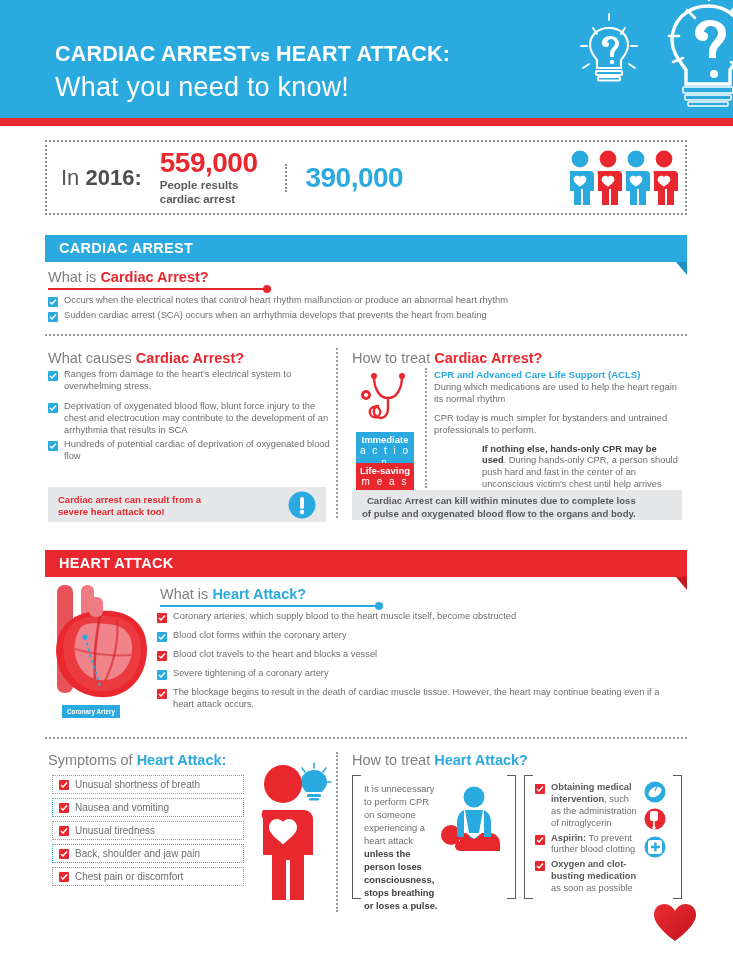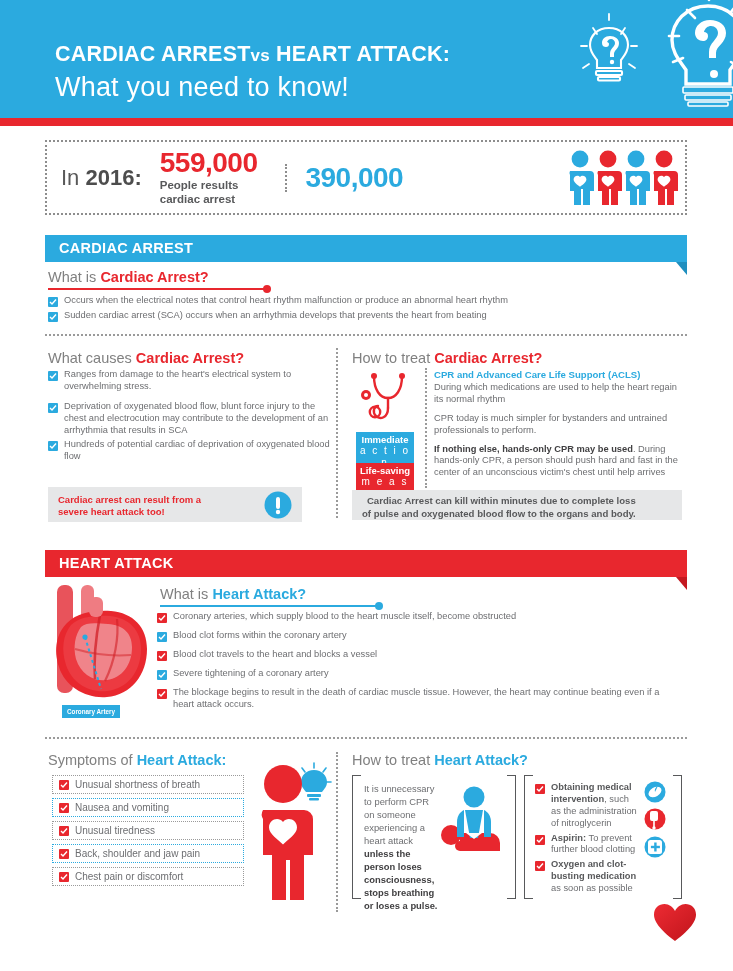--- a/index.html
+++ b/index.html
@@ -271,21 +271,21 @@
     <div class="chk-row">
       <span class="cbox blue">
           <svg width="8" height="8" viewBox="0 0 8 8">
             <path d="M1 4 L3 6 L7 1.5" stroke="#fff" stroke-width="1.4" fill="none"></path>
           </svg>
         </span>
       <span class="chk-txt">Hundreds of potential cardiac of deprivation of oxygenated blood flow</span>
     </div>
   </div>
 
-  <div class="gray-box" style="left:48px; top:487px; width:254px; height:35px;">
+  <div class="gray-box" style="left:48px; top:487px; width:278px; height:35px;">
     <div class="gb-red-txt" style="position:absolute; left:10px; top:7px;">
       <div>Cardiac arrest can result from a</div>
       <div>severe heart attack too!</div>
     </div>
     <span style="position:absolute; right:10px; top:4px;">
       <svg width="28" height="28" viewBox="0 0 28 28">
           <circle cx="14" cy="14" r="13.5" fill="#2BAADF"></circle>
           <rect x="12" y="6" width="4" height="12" rx="2" fill="#fff"></rect>
           <circle cx="14" cy="21" r="2.2" fill="#fff"></circle>
         </svg>
@@ -323,21 +323,21 @@
       <div class="l2">m e a s u r e s</div>
     </div>
   </div>
 
   <div class="vdot" style="left:425px; top:368px; height:120px;"></div>
 
   <div style="position:absolute; left:434px; top:369px; width:248px;">
     <div style="font-size:9.6px; font-weight:bold; color:#2BAADF; line-height:1.25;">CPR and Advanced Care Life Support (ACLS)</div>
     <div class="chk-txt" style="margin-top:1px;">During which medications are used to help the heart regain its normal rhythm</div>
     <div class="chk-txt" style="margin-top:7px;">CPR today is much simpler for bystanders and untrained professionals to perform.</div>
-    <div class="chk-txt" style="margin-top:7px;"><b style="color:#414042;">If nothing else, hands-only CPR may be used</b><span>. During hands-only CPR, a person should push hard and fast in the center of an unconscious victim's chest until help arrives</span></div>
+    <div class="chk-txt" style="margin-top:7px;margin-left:48px;"><b style="color:#414042;">If nothing else, hands-only CPR may be used</b><span>. During hands-only CPR, a person should push hard and fast in the center of an unconscious victim's chest until help arrives</span></div>
   </div>
 
   <div class="gray-box" style="left:352px; top:490px; width:330px; height:30px;text-align:right;">
     <div class="gb-gray-txt" style="position:absolute; left:10px; top:5px;">
       <div>Cardiac Arrest can kill within minutes due to complete loss</div>
       <div>of pulse and oxygenated blood flow to the organs and body.</div>
     </div>
   </div>
 
   <div class="banner red" style="left:45px; top:550px; width:642px;">

